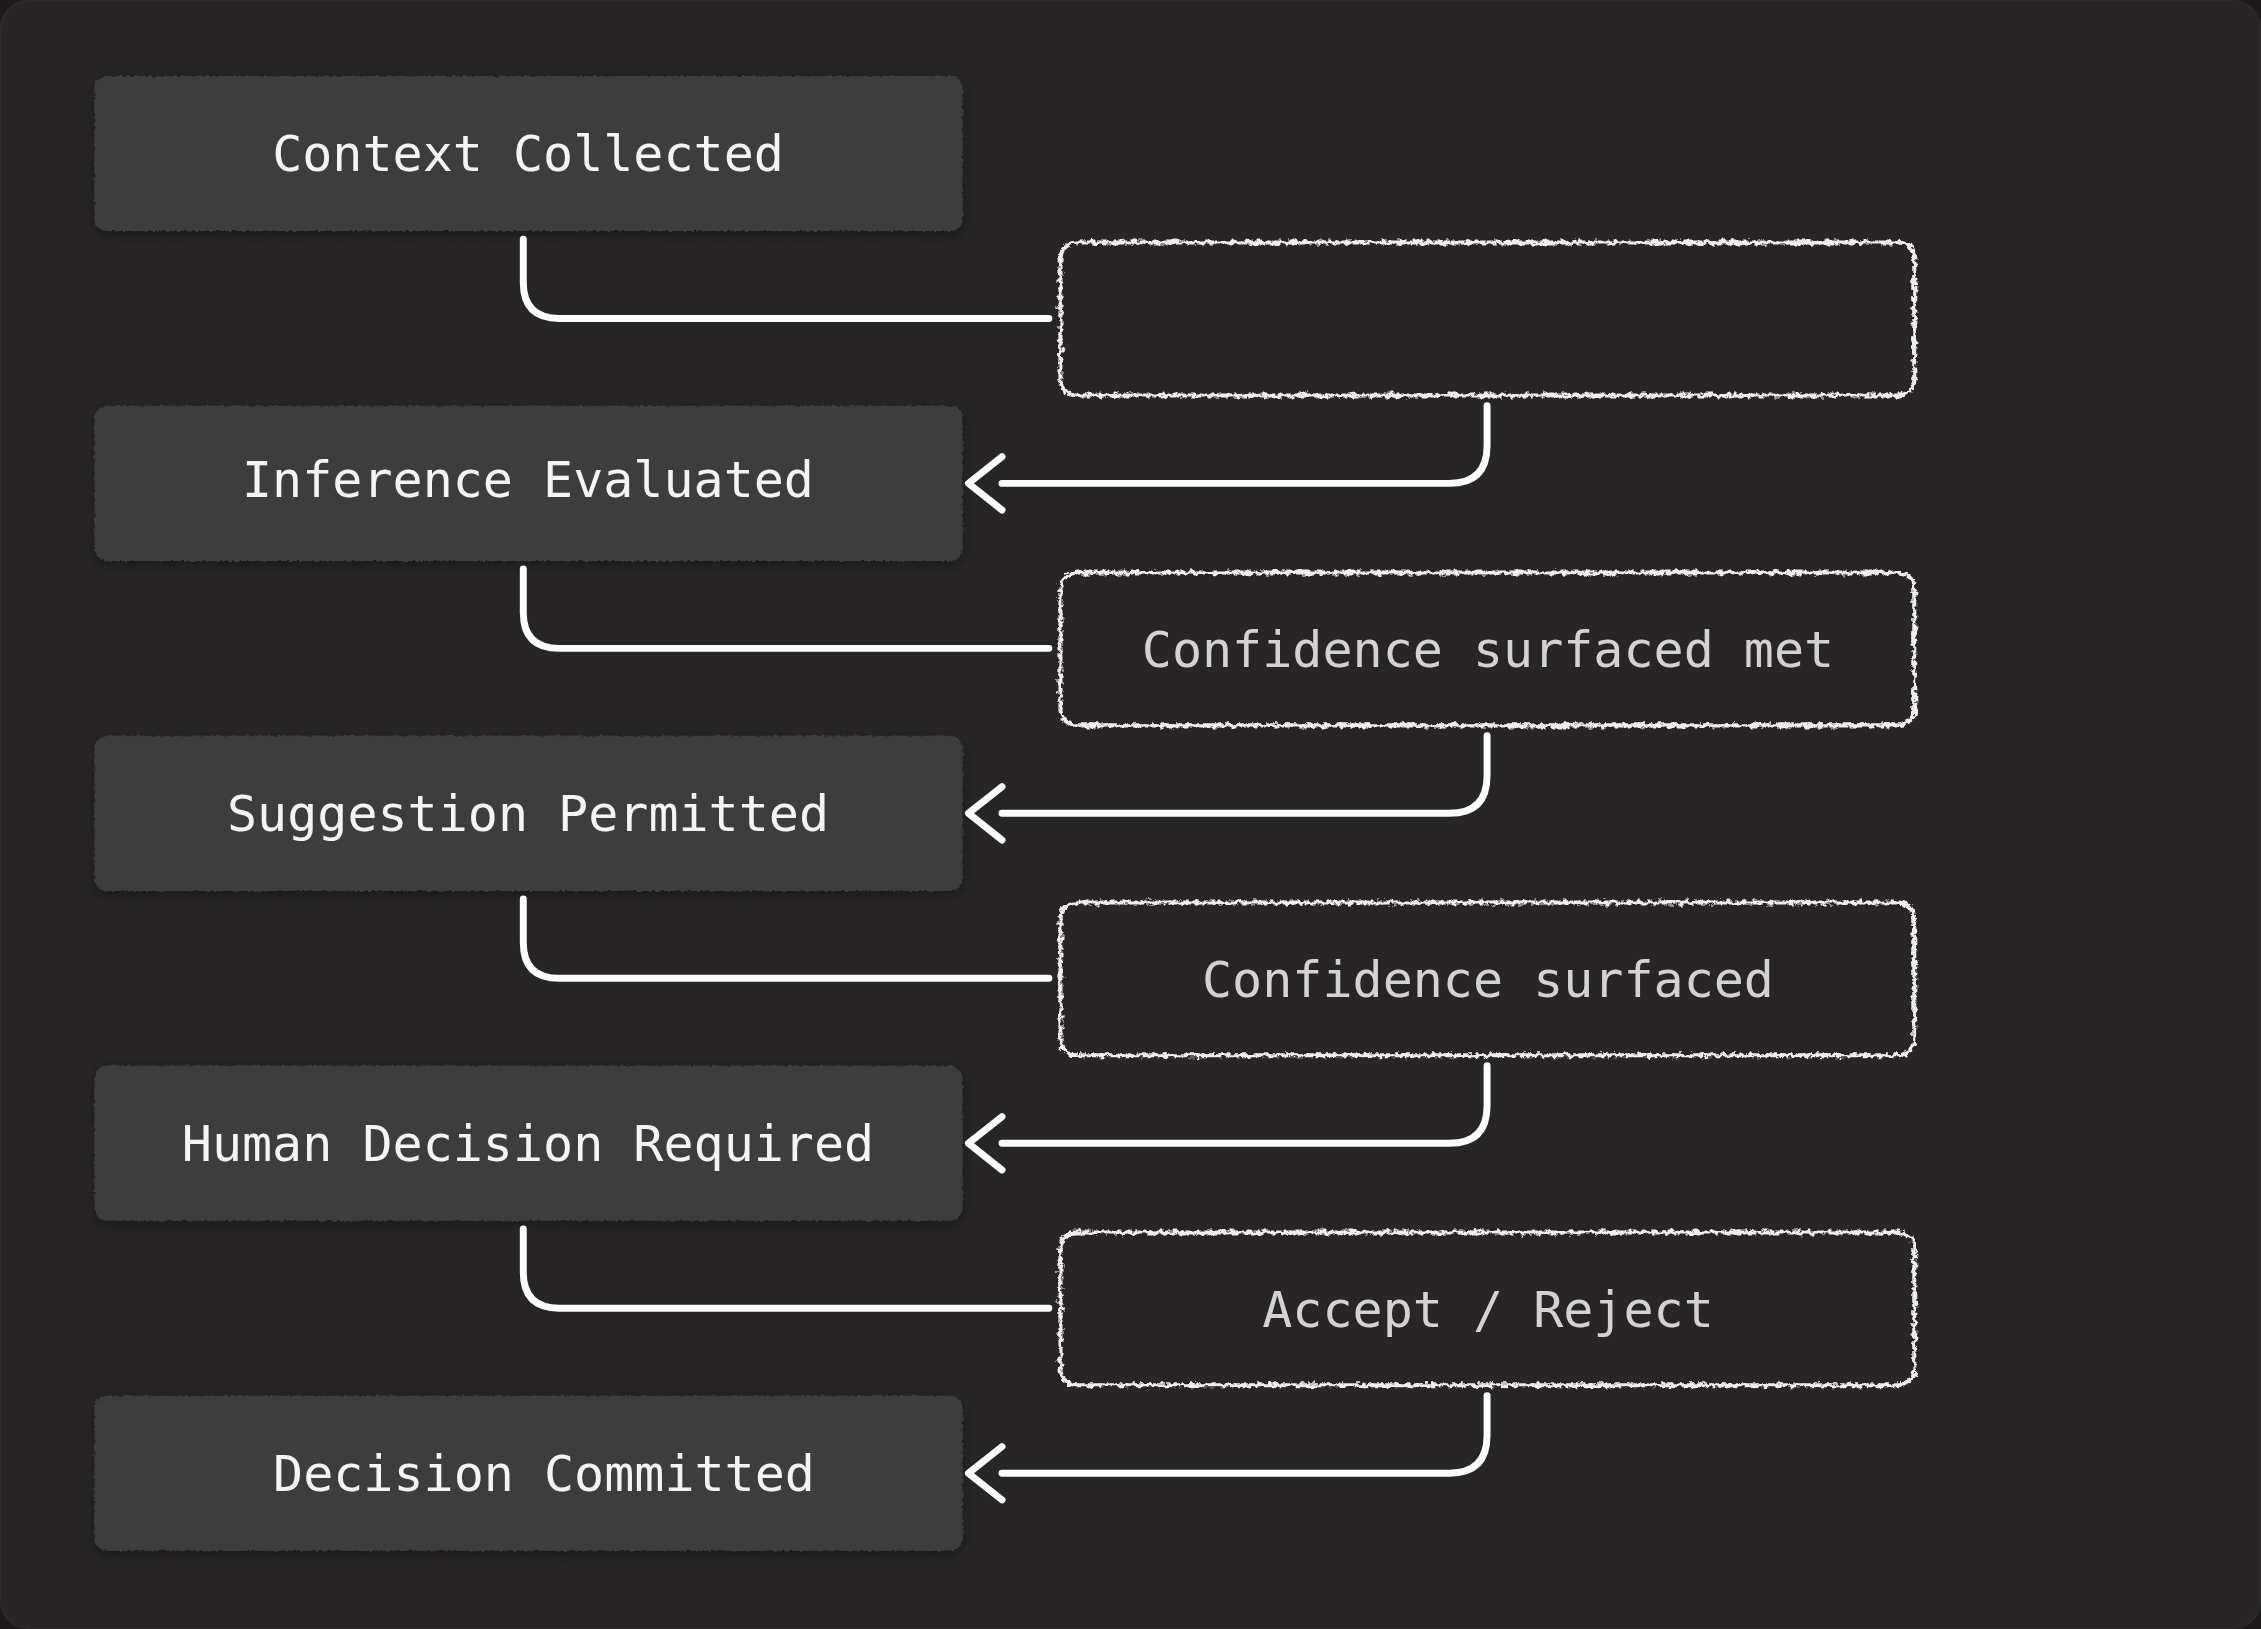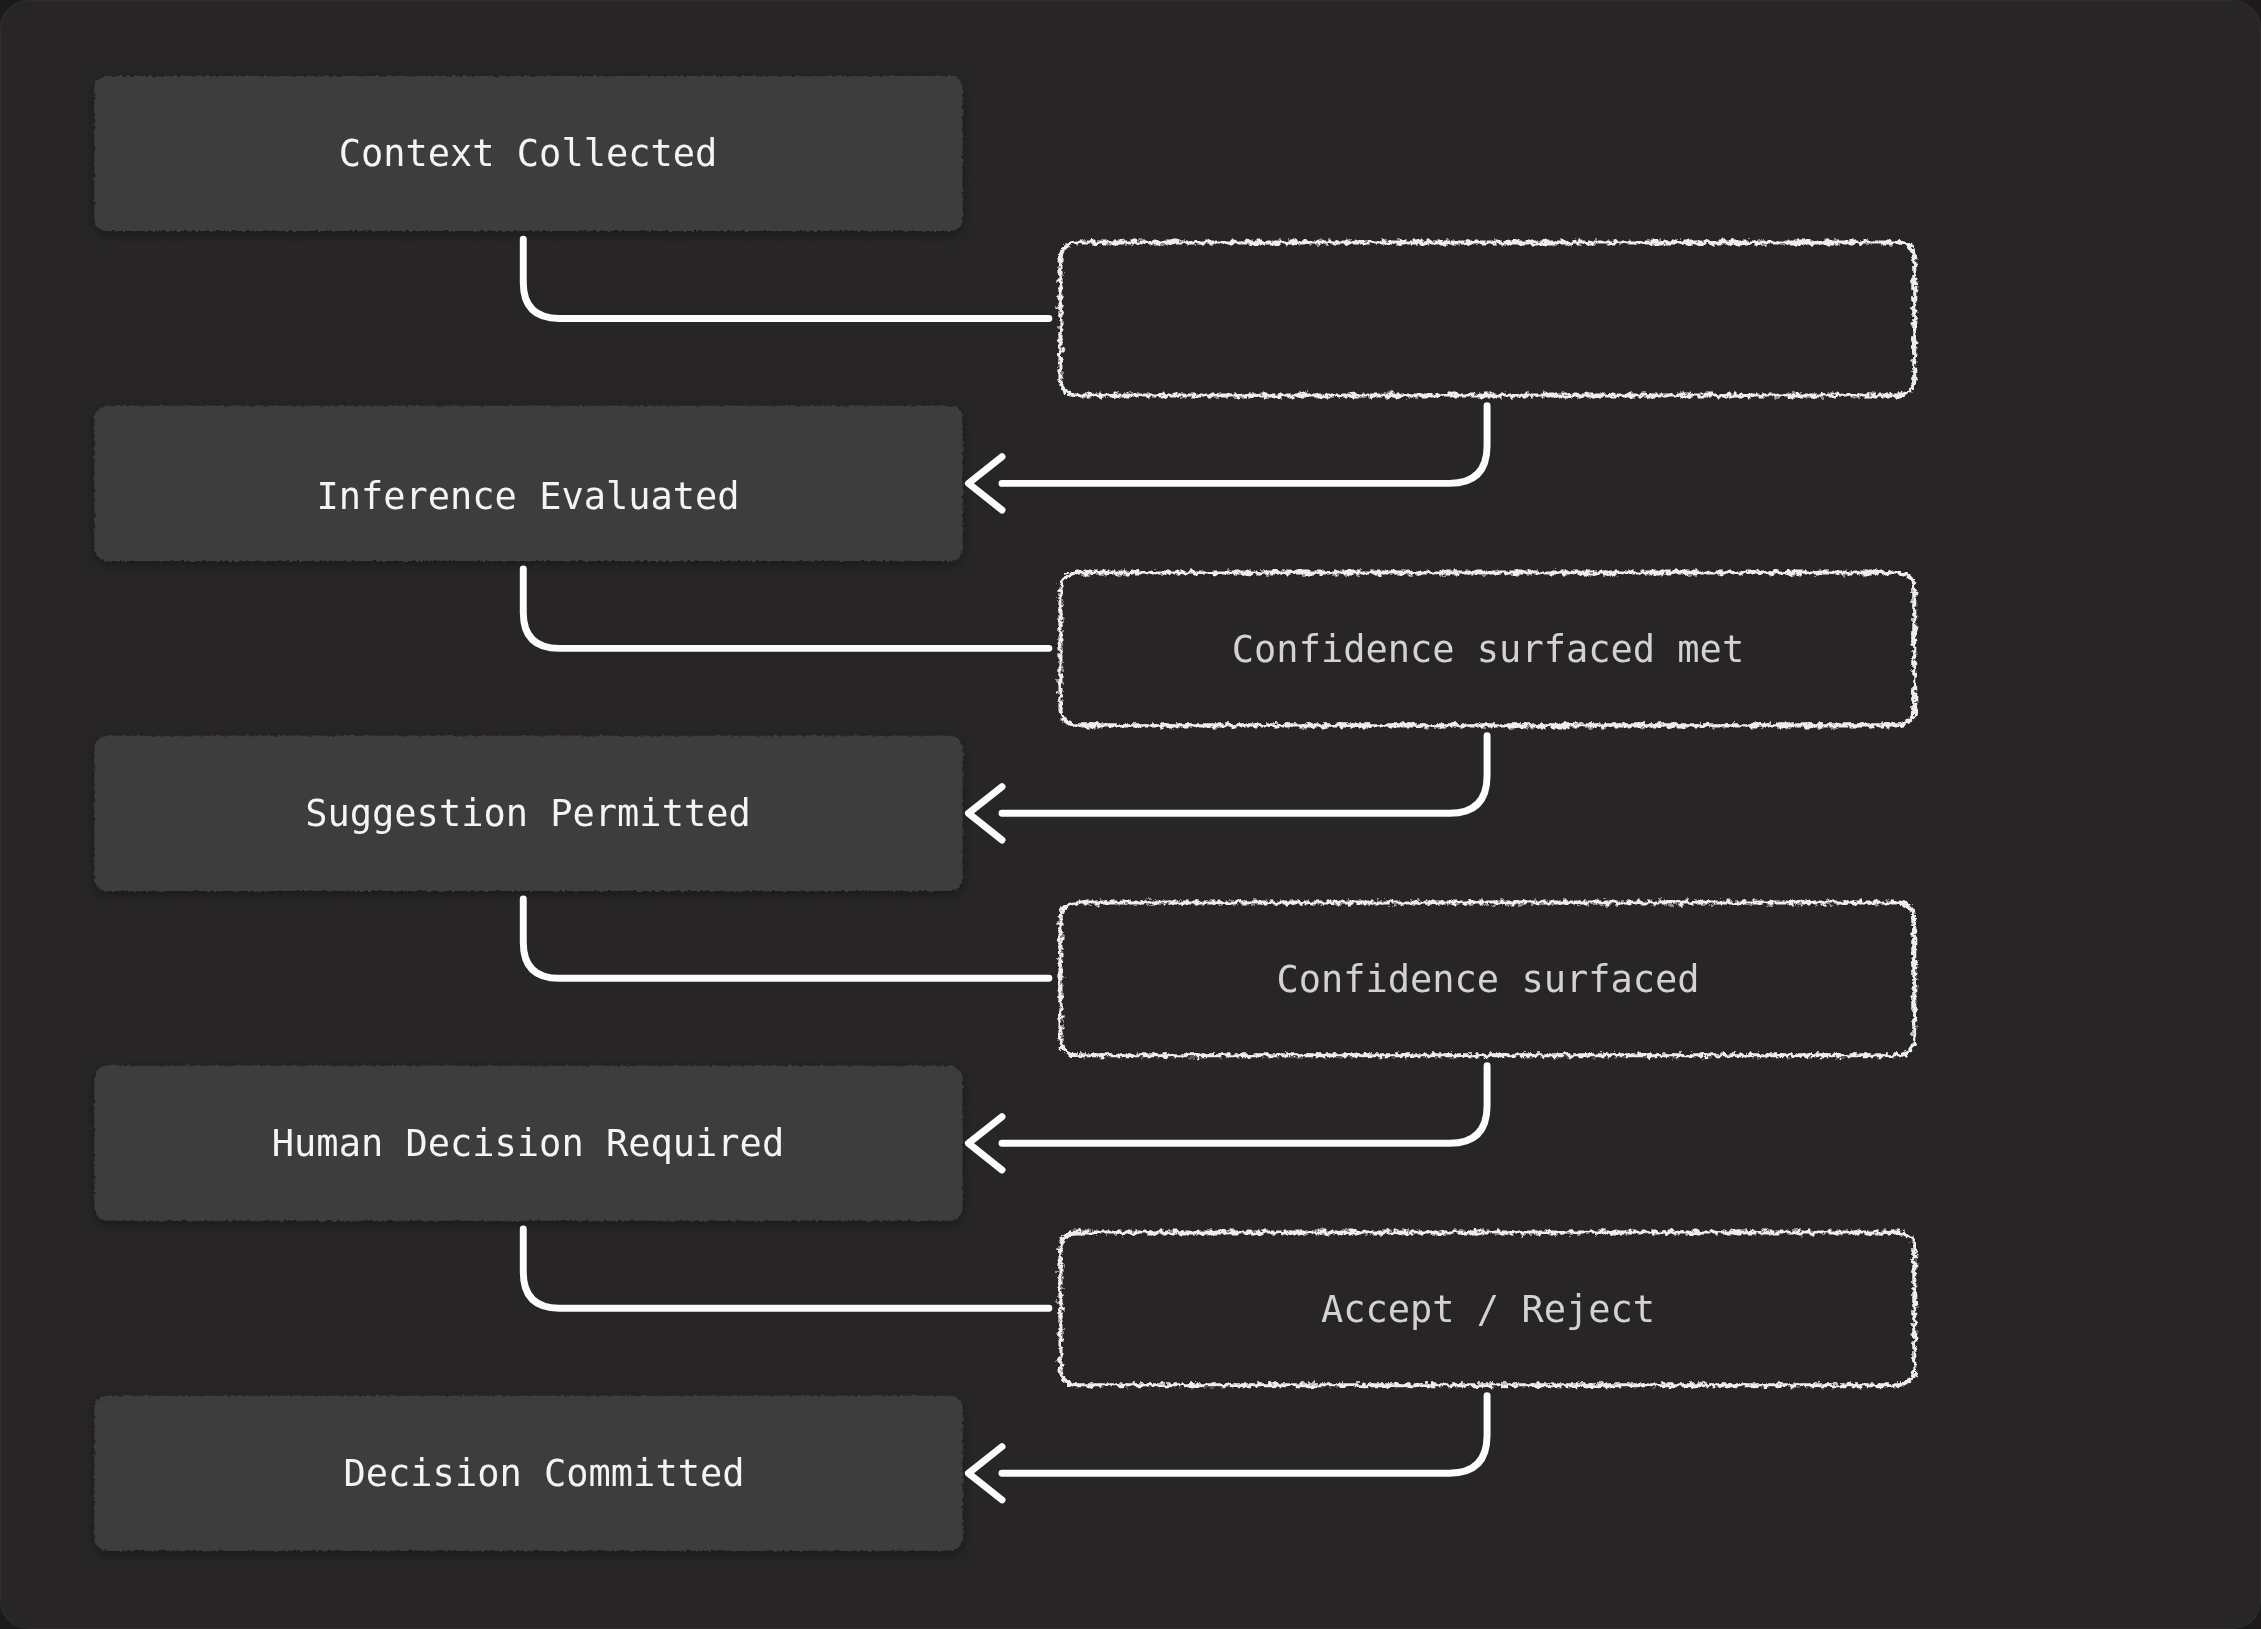--- a/index.html
+++ b/index.html
@@ -26,21 +26,21 @@
     position: absolute;
     inset: 0;
     width: 2261px;
     height: 1629px;
   }
   .node-label {
     position: absolute;
     display: flex;
     align-items: center;
     justify-content: center;
-    font-size: 37px;
+    font-size: 50px;
     line-height: 1;
     letter-spacing: 0;
     white-space: nowrap;
     pointer-events: none;
     border-radius: 30px;
   }
   .state-label { color: var(--state-text, #f5f3f3); }
   .event-label { color: var(--event-text, #d3d1d1); }
 </style>
 </head>
@@ -82,21 +82,21 @@
         <path d="M904 1553 L904 1628 Q904 1690 966 1690 L1812 1690" fill="none" stroke="#fcfcfc" stroke-width="12" stroke-linecap="round" stroke-linejoin="round"></path>
         <path d="M2569 1841 L2569 1910 Q2569 1975 2504 1975 L1731 1975" fill="none" stroke="#fcfcfc" stroke-width="12" stroke-linecap="round" stroke-linejoin="round"></path>
         <path d="M1731 1929 L1673 1975 L1731 2021" fill="none" stroke="#fcfcfc" stroke-width="12" stroke-linecap="round" stroke-linejoin="round"></path>
         <path d="M904 2123 L904 2198 Q904 2260 966 2260 L1812 2260" fill="none" stroke="#fcfcfc" stroke-width="12" stroke-linecap="round" stroke-linejoin="round"></path>
         <path d="M2569 2411 L2569 2480 Q2569 2545 2504 2545 L1731 2545" fill="none" stroke="#fcfcfc" stroke-width="12" stroke-linecap="round" stroke-linejoin="round"></path>
         <path d="M1731 2499 L1673 2545 L1731 2591" fill="none" stroke="#fcfcfc" stroke-width="12" stroke-linecap="round" stroke-linejoin="round"></path>
       </g>
   </svg>
   <div class="layer" id="label-layer">
       <div class="node-label state-label" style="left: 94px; top: 76px; width: 868px; height: 155px;">Context Collected</div>
-      <div class="node-label state-label" style="left: 94px; top: 406px; width: 868px; height: 148px; margin-top: 16px;">Inference Evaluated</div>
+      <div class="node-label state-label" style="left: 94px; top: 406px; width: 868px; height: 148px;">Inference Evaluated</div>
       <div class="node-label state-label" style="left: 94px; top: 736px; width: 868px; height: 155px;">Suggestion Permitted</div>
       <div class="node-label state-label" style="left: 94px; top: 1066px; width: 868px; height: 155px;">Human Decision Required</div>
       <div class="node-label state-label" style="left: 94px; top: 1396px; width: 868px; height: 155px; padding-left: 16px;">Decision Committed</div>
       <div class="node-label event-label" style="left: 1061px; top: 573px; width: 854px; height: 153px;">Confidence surfaced met</div>
       <div class="node-label event-label" style="left: 1061px; top: 903px; width: 854px; height: 153px;">Confidence surfaced</div>
       <div class="node-label event-label" style="left: 1061px; top: 1233px; width: 854px; height: 153px;">Accept / Reject</div>
     </div>
 </div>
 
 

